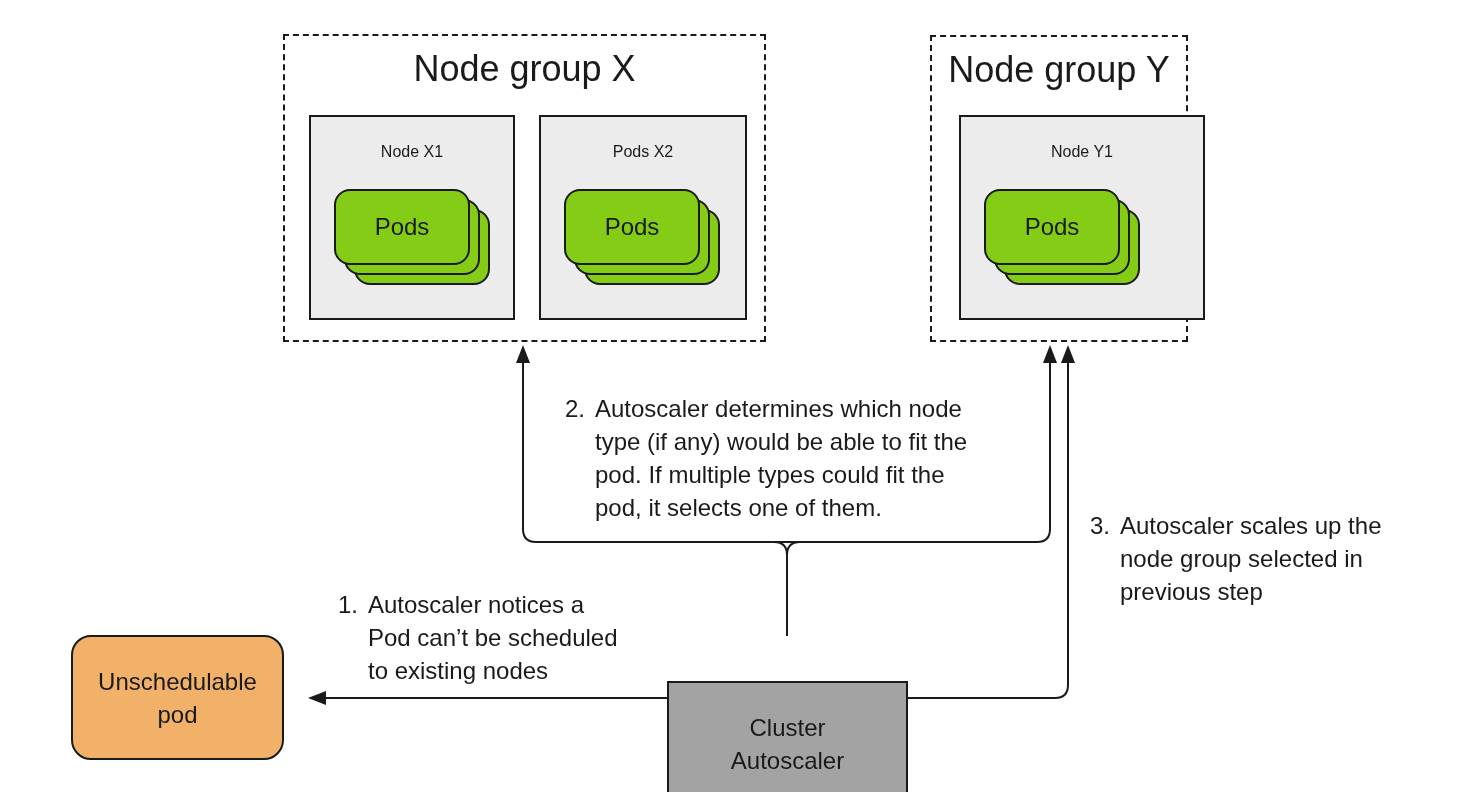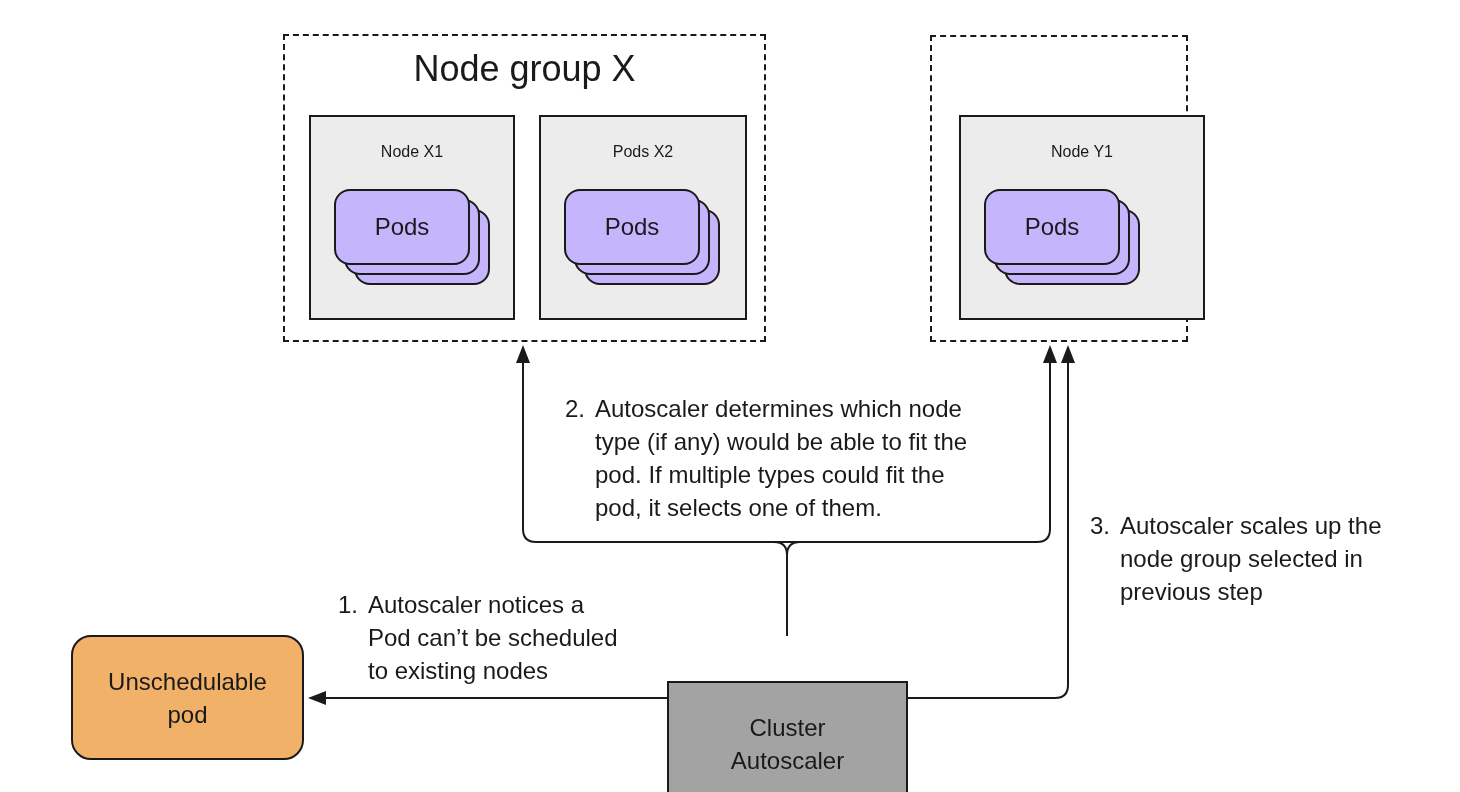--- a/index.html
+++ b/index.html
@@ -50,21 +50,21 @@
     position: absolute;
     left: 23px;
     top: 72px;
     width: 158px;
     height: 98px;
   }
   .pod-card {
     position: absolute;
     width: 136px;
     height: 76px;
-    background: #c4b5fd;
+    background: #84cc16;
     border: 2px solid #1a1a1a;
     border-radius: 16px;
     box-sizing: border-box;
   }
   .pod-card.back   { left: 20px; top: 20px; }
   .pod-card.middle { left: 10px; top: 10px; }
   .pod-card.front  {
     left: 0; top: 0;
     display: flex;
     align-items: center;
@@ -146,32 +146,33 @@
       <div class="node-title">Pods X2</div>
       <div class="pods-stack">
         <div class="pod-card back"></div>
         <div class="pod-card middle"></div>
         <div class="pod-card front">Pods</div>
       </div>
     </div>
   </div>
 
   <div class="group" style="left:930px; top:35px; width:258px; height:307px;">
+    <div class="group-title">Node group Y</div>
 
     <div class="node" style="left:27px; top:78px; width:246px; height:205px;">
       <div class="node-title">Node Y1</div>
       <div class="pods-stack">
         <div class="pod-card back"></div>
         <div class="pod-card middle"></div>
         <div class="pod-card front">Pods</div>
       </div>
     </div>
   </div>
 
-  <div class="box orange" style="left:71px; top:635px; width:233px; height:125px;">Unschedulable
+  <div class="box orange" style="left:71px; top:635px; width:213px; height:125px;">Unschedulable
 pod</div>
 
   <div class="box gray" style="left:667px; top:635px; width:241px; height:125px;">Cluster
 Autoscaler</div>
 
   <div class="annotation" style="left:338px; top:588px; width:330px;">
     <span class="num">1.</span>
     <span class="body">Autoscaler notices a
 Pod can’t be scheduled
 to existing nodes</span>

